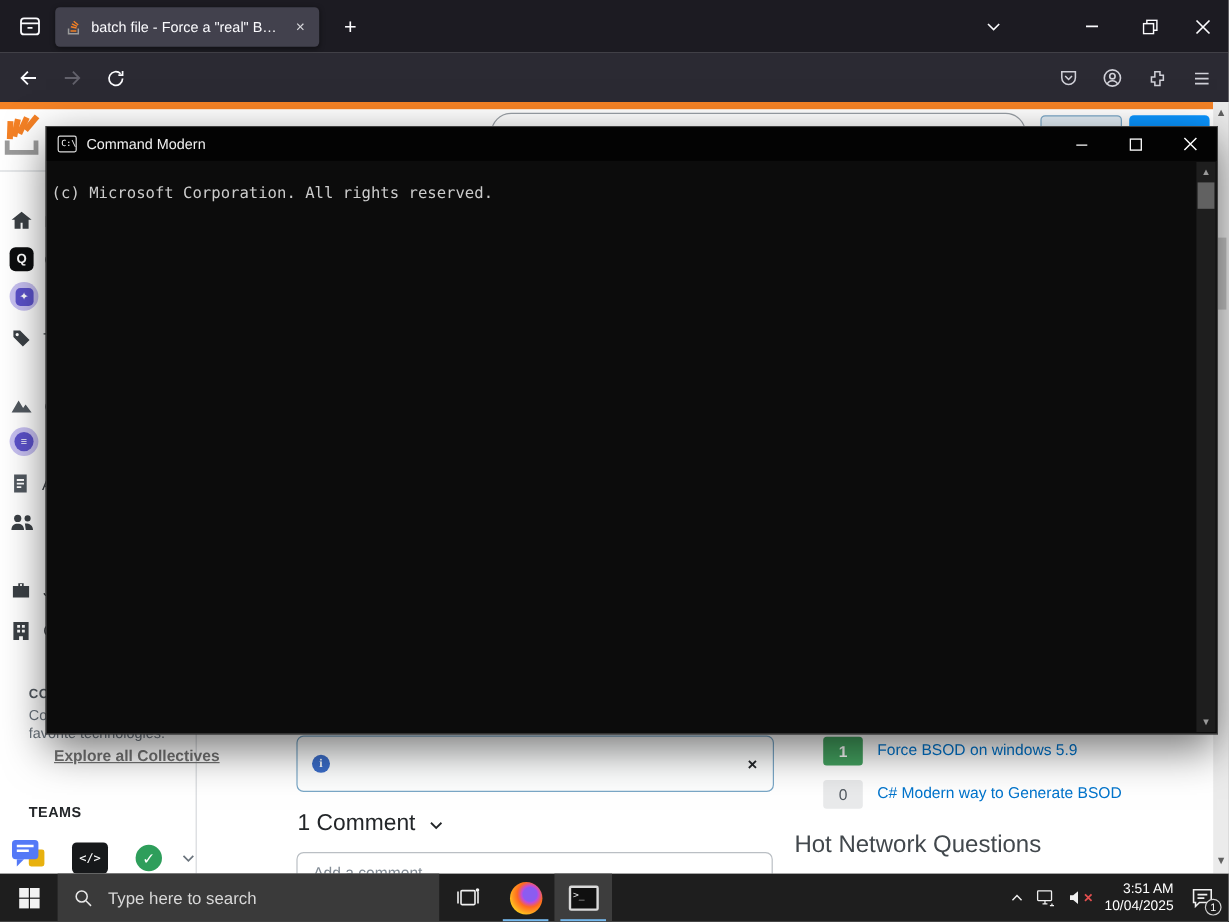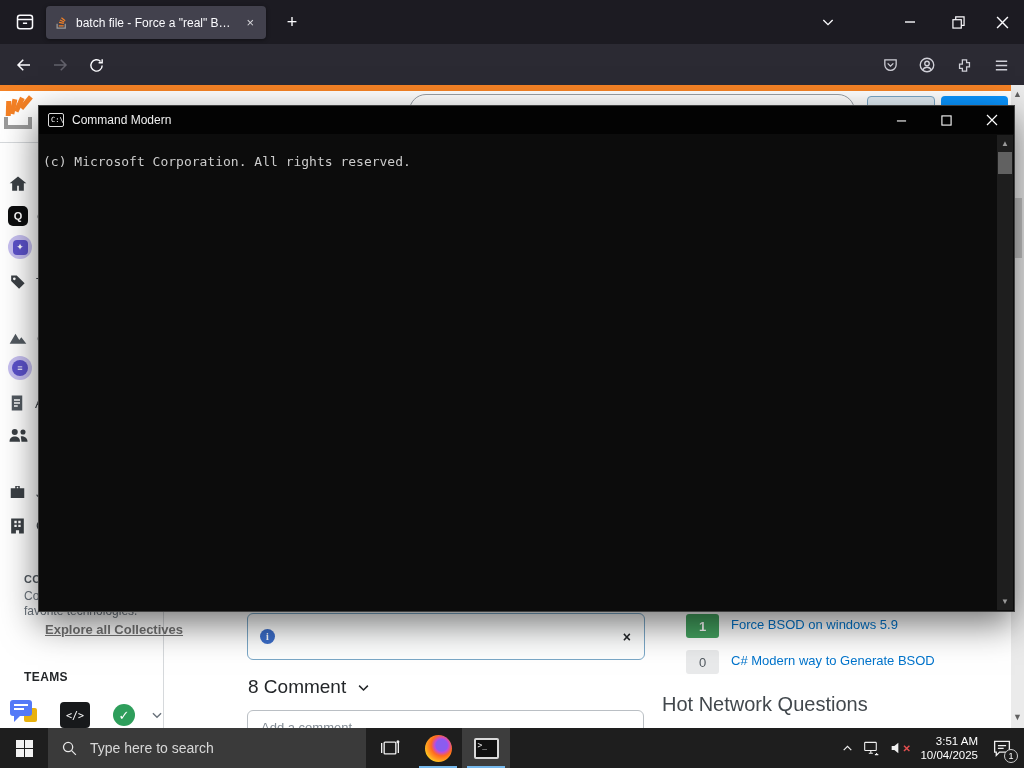--- a/index.html
+++ b/index.html
@@ -338,21 +338,21 @@
           <path d="M5 9l7 7 7-7"></path>
         </svg>
     </div>
 
     <div class="notice">
       <span class="notice-ic">i</span>
       <span class="notice-x">×</span>
     </div>
 
     <div class="cmt-h">
-      <span>8 Comment</span>
+      <span>1 Comment</span>
       <svg width="15" height="15" viewBox="0 0 24 24" fill="none" stroke="#232629" stroke-width="2.4">
           <path d="M5 9l7 7 7-7"></path>
         </svg>
     </div>
     <div class="addcmt">
       <span>Add a comment</span>
     </div>
 
     <div class="lk-badge green" style="left:686px; top:529px;">1</div>
     <a class="lk-link" style="top:532px;">Force BSOD on windows 5.9</a>

